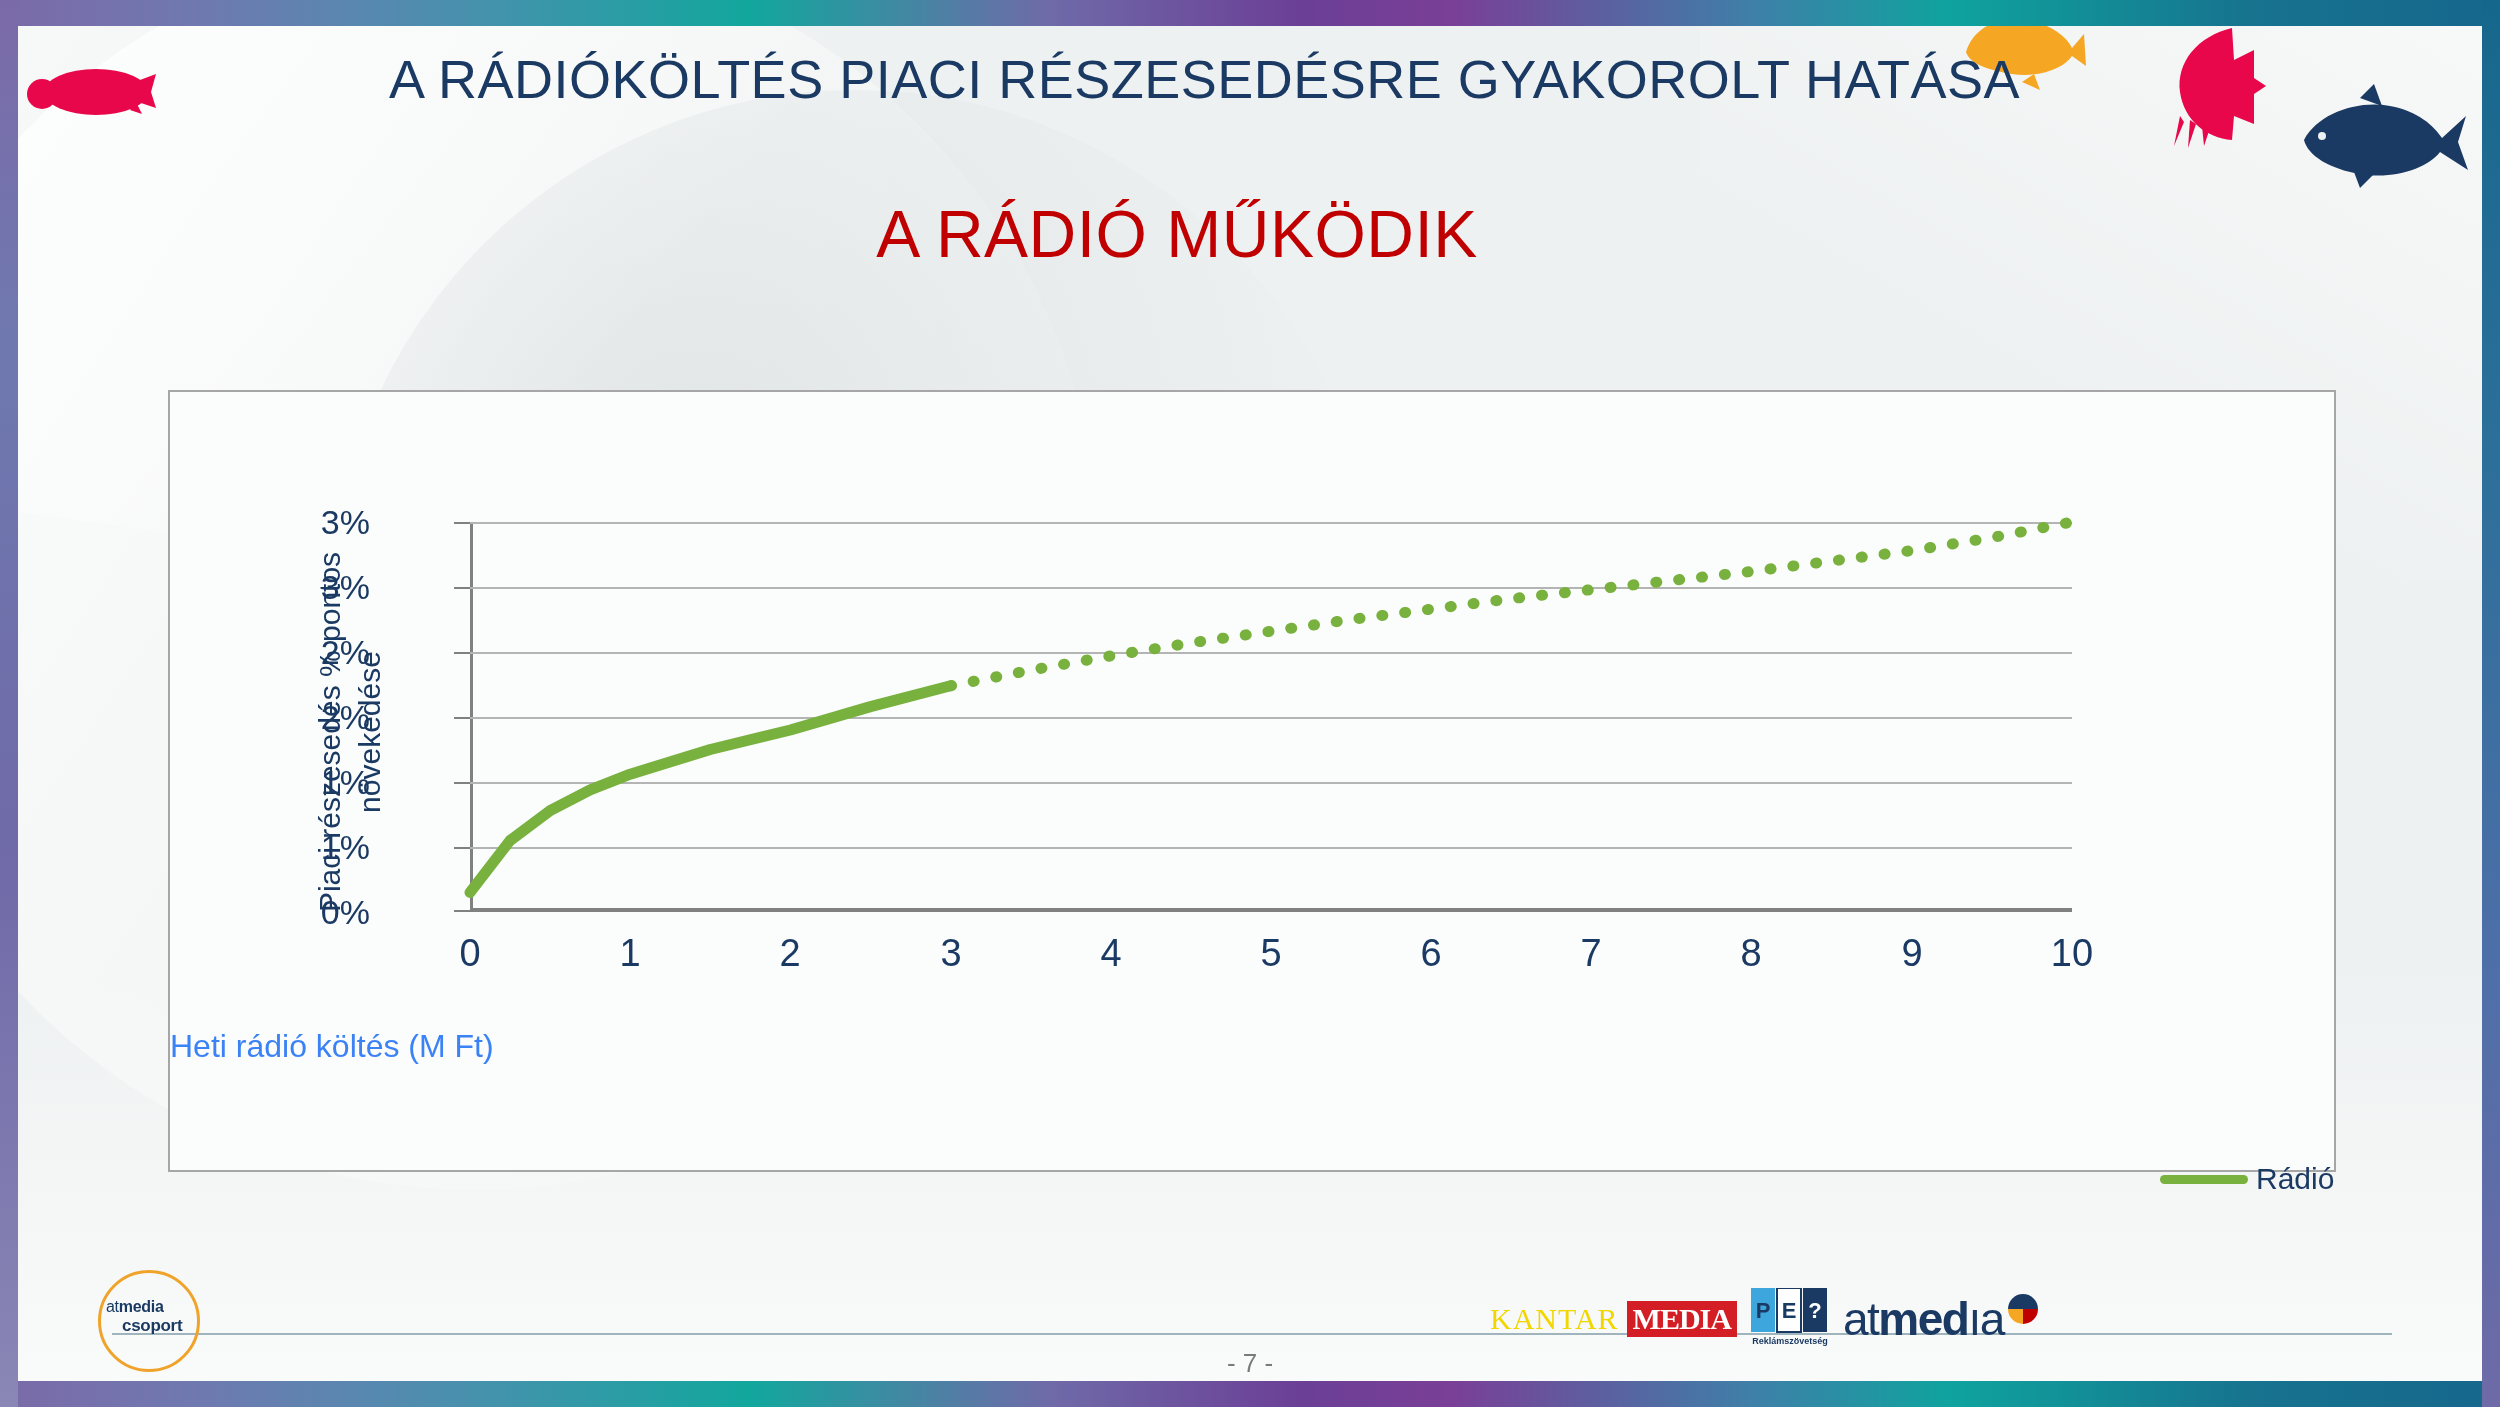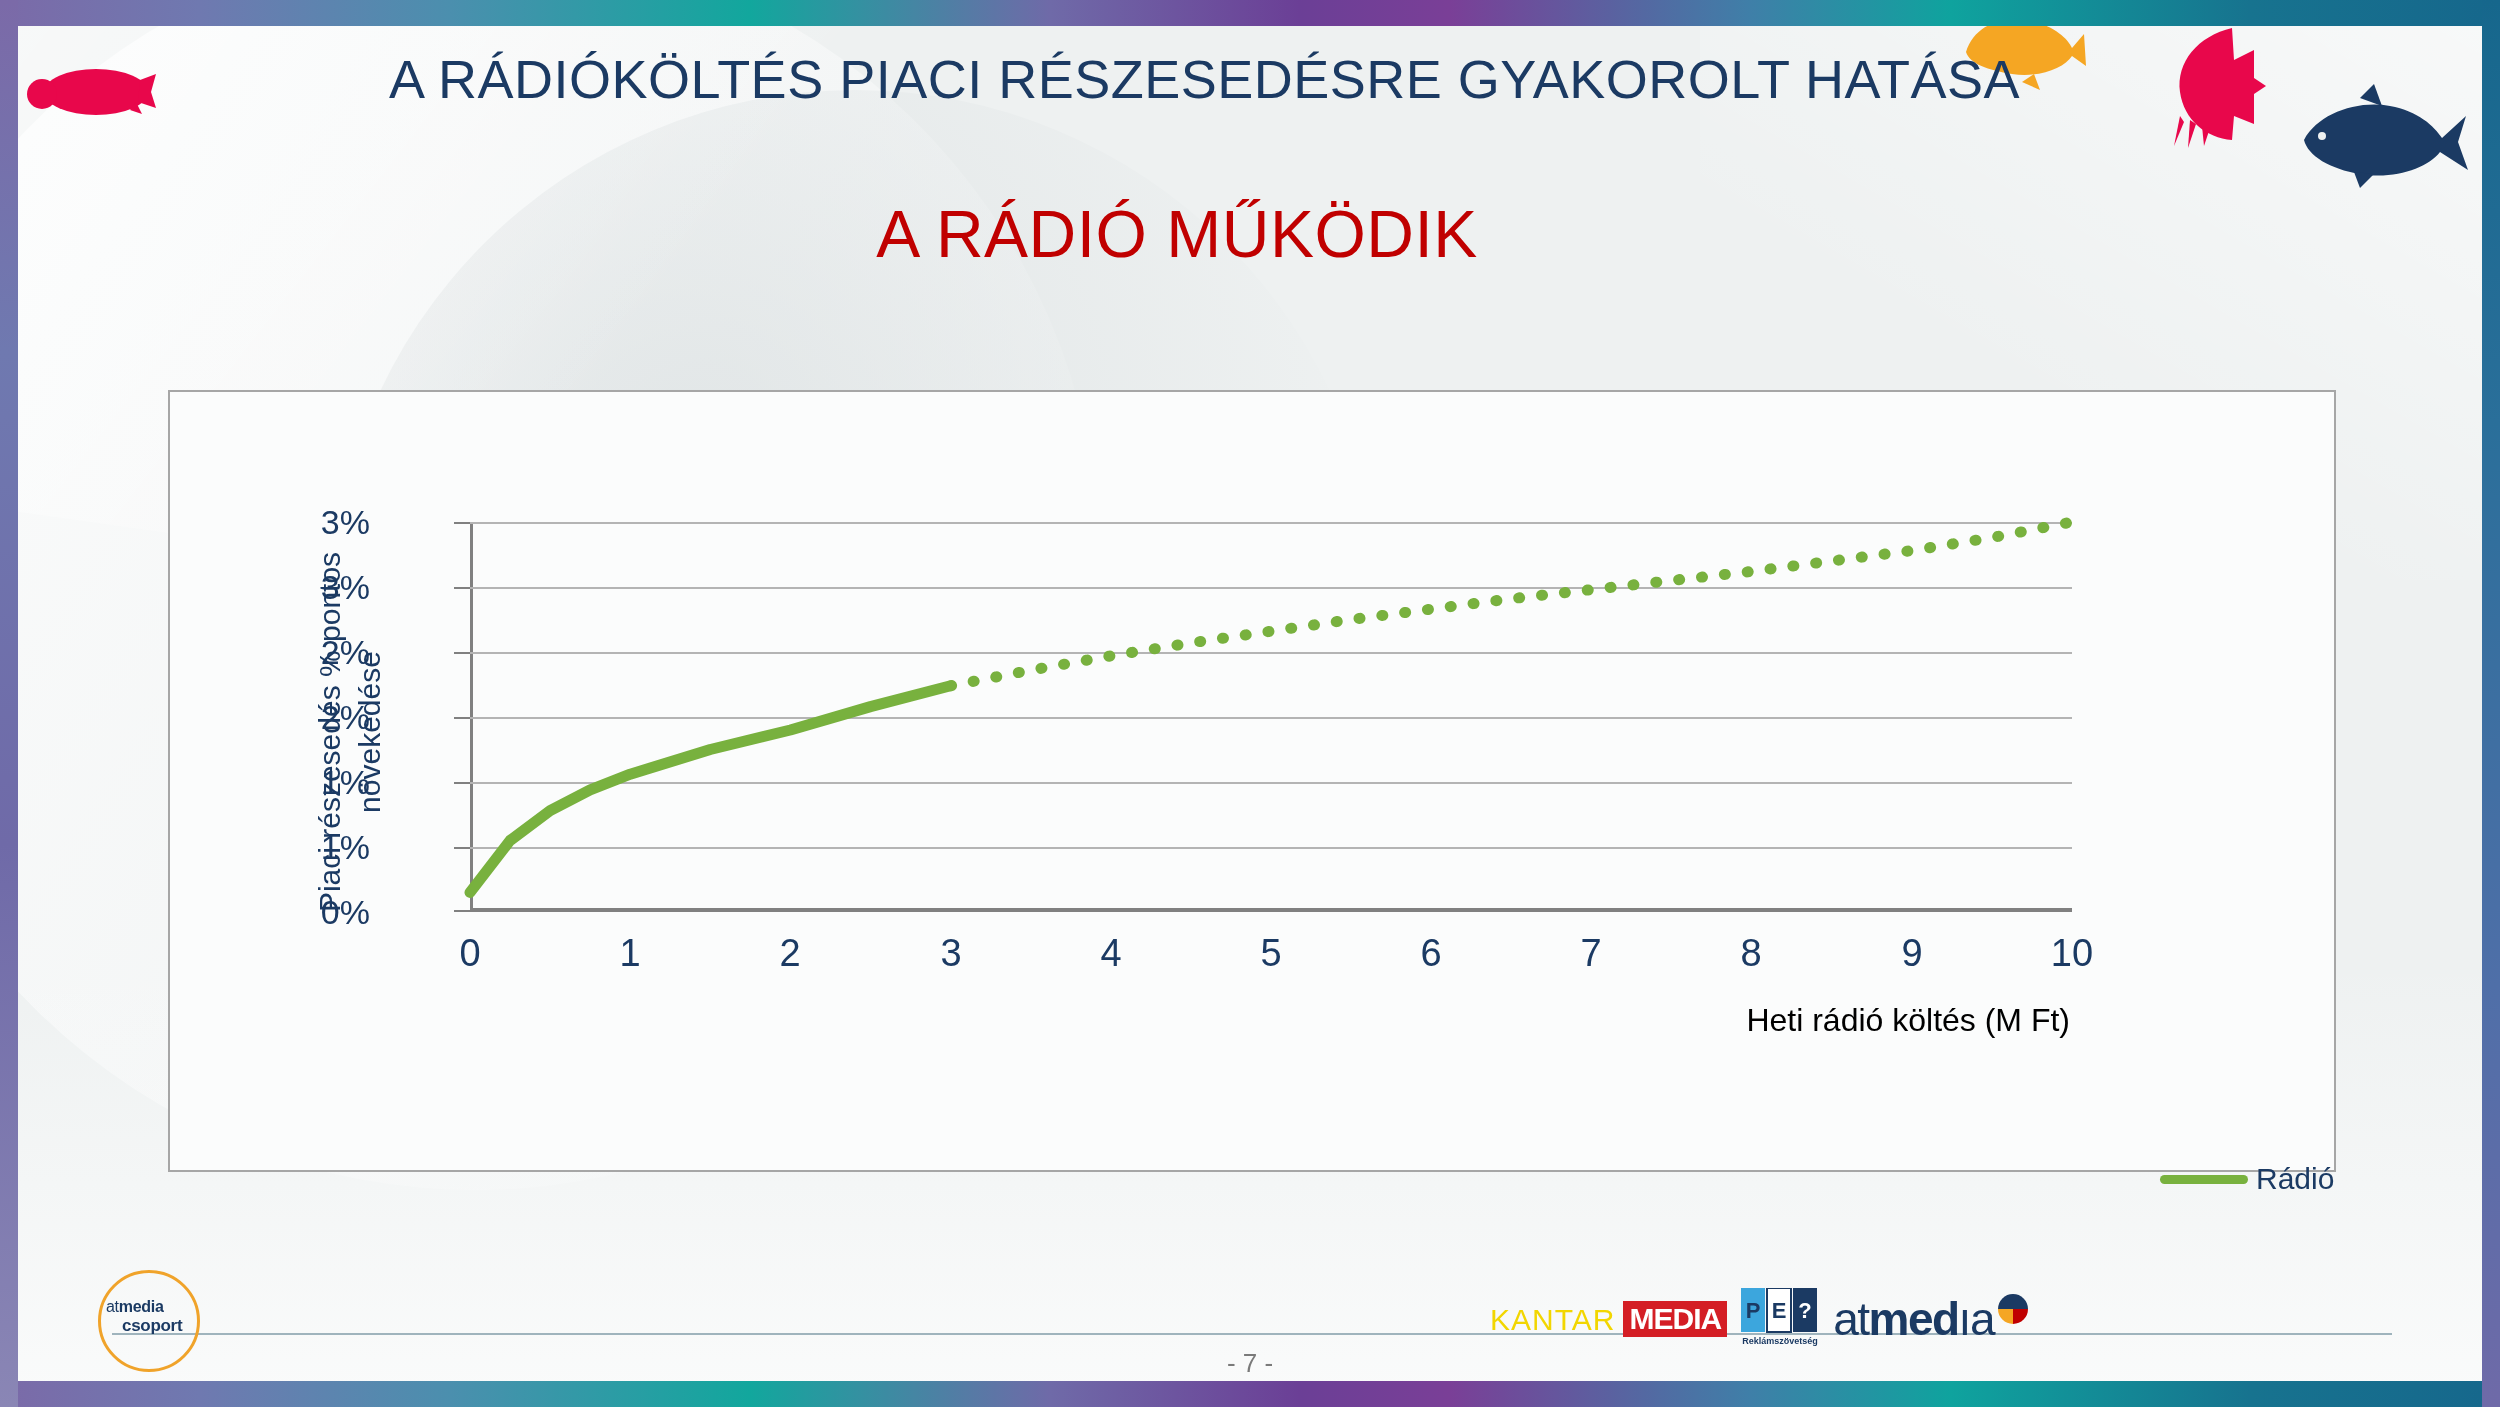--- a/index.html
+++ b/index.html
@@ -55,21 +55,21 @@
 
   .plot{position:absolute;left:300px;top:130px;width:1602px;height:390px;}
   .gridline{position:absolute;left:0;width:100%;height:2px;background:#b4b4b4;}
   .axis-y{position:absolute;left:0;top:0;width:3px;height:100%;background:#808080;}
   .axis-x{position:absolute;left:0;bottom:0;width:100%;height:4px;background:#808080;}
   .ytickmark{position:absolute;left:-16px;width:16px;height:2px;background:#808080;}
 
   .xticks{position:absolute;left:300px;top:540px;width:1602px;height:50px;}
   .xtick{position:absolute;top:0;transform:translateX(-50%);color:#1b3a63;font-size:38px;}
 
-  .xlabel{position:absolute;left:0;top:610px;width:1900px;text-align:right;color:#000000;font-size:32px;}
+  .xlabel{position:absolute;left:0;top:636px;width:1900px;text-align:left;color:#3b82f6;font-size:32px;}
 
   .legend{position:absolute;left:1990px;top:770px;display:flex;align-items:center;gap:0px;}
   .legend-line{width:88px;height:9px;background:#78b13e;border-radius:5px;}
   .legend-text{color:#1b3a63;font-size:30px;margin-left:8px;}
 
   
   .footer-rule{position:absolute;left:112px;bottom:72px;width:2280px;height:2px;background:#9fb4bd;}
   .page-num{position:absolute;left:0;bottom:28px;width:2500px;text-align:center;color:#7a7a7a;font-size:26px;}
 
   .logo-atmedia-left{position:absolute;left:98px;top:1284px;width:106px;height:68px;}
@@ -198,21 +198,21 @@
 
   <div class="footer-rule"></div>
 
   <div class="logo-atmedia-left">
     <div class="logo-circle"></div>
     <div class="lg-l1"><span>at</span><b>media</b></div>
     <div class="lg-l2">csoport</div>
   </div>
 
   <div class="footer-logos">
-    <div style="display:flex;align-items:flex-end;gap:8px;">
+    <div style="display:flex;align-items:center;gap:8px;font-family:Liberation Serif, serif;">
       <span class="kantar">KANTAR</span>
       <span class="kantar-media">MEDIA</span>
     </div>
 
     <div class="mrsz">
       <svg width="78" height="62" viewBox="0 0 78 62">
         <rect x="0" y="0" width="24" height="44" fill="#3ca6dd"></rect>
         <rect x="26" y="0" width="24" height="44" fill="#ffffff" stroke="#1b3a63" stroke-width="2"></rect>
         <rect x="52" y="0" width="24" height="44" fill="#1b3a63"></rect>
         <text x="12" y="30" font-size="22" font-weight="bold" fill="#1b3a63" text-anchor="middle" font-family="Liberation Sans, sans-serif">P</text>

